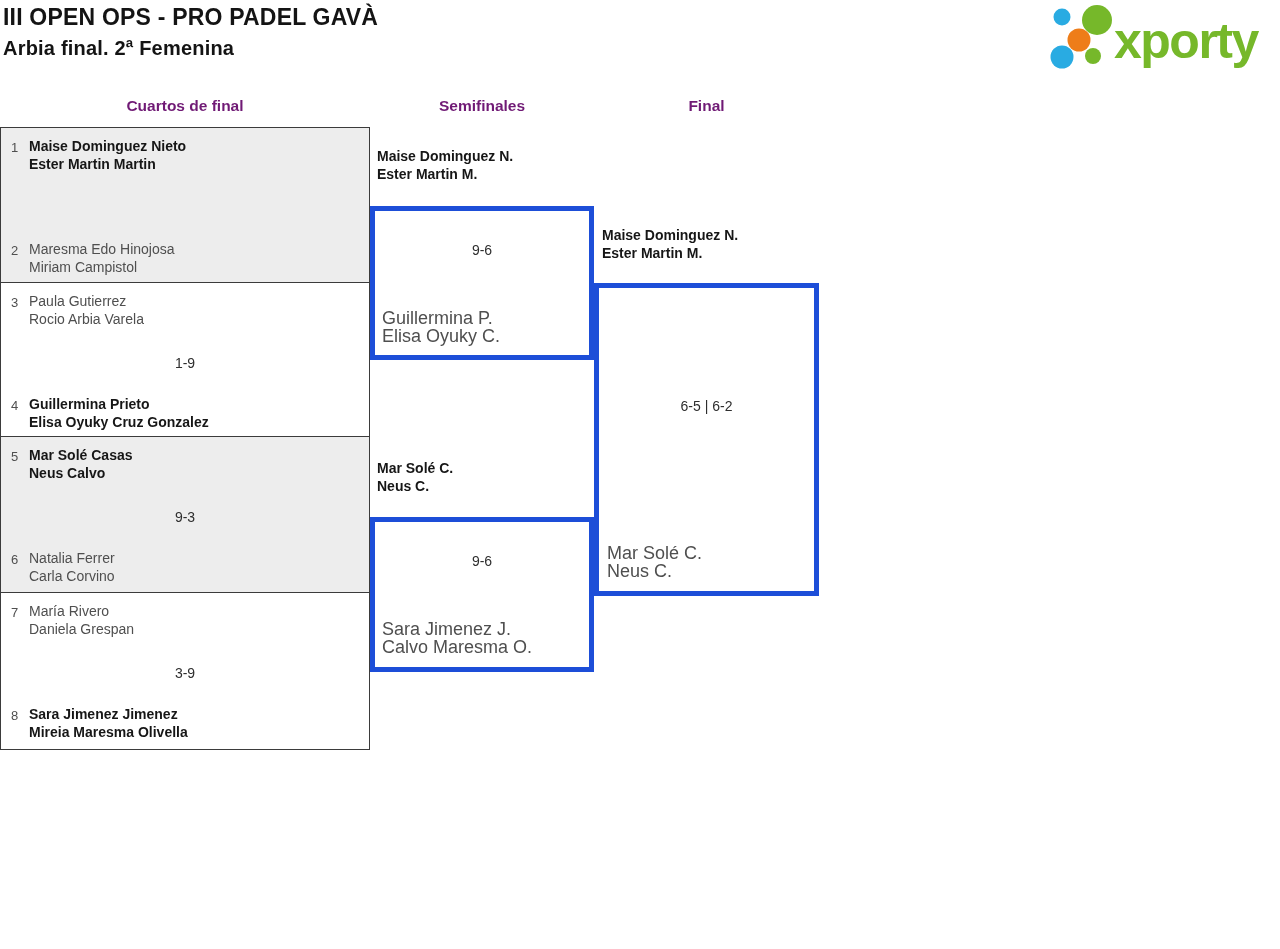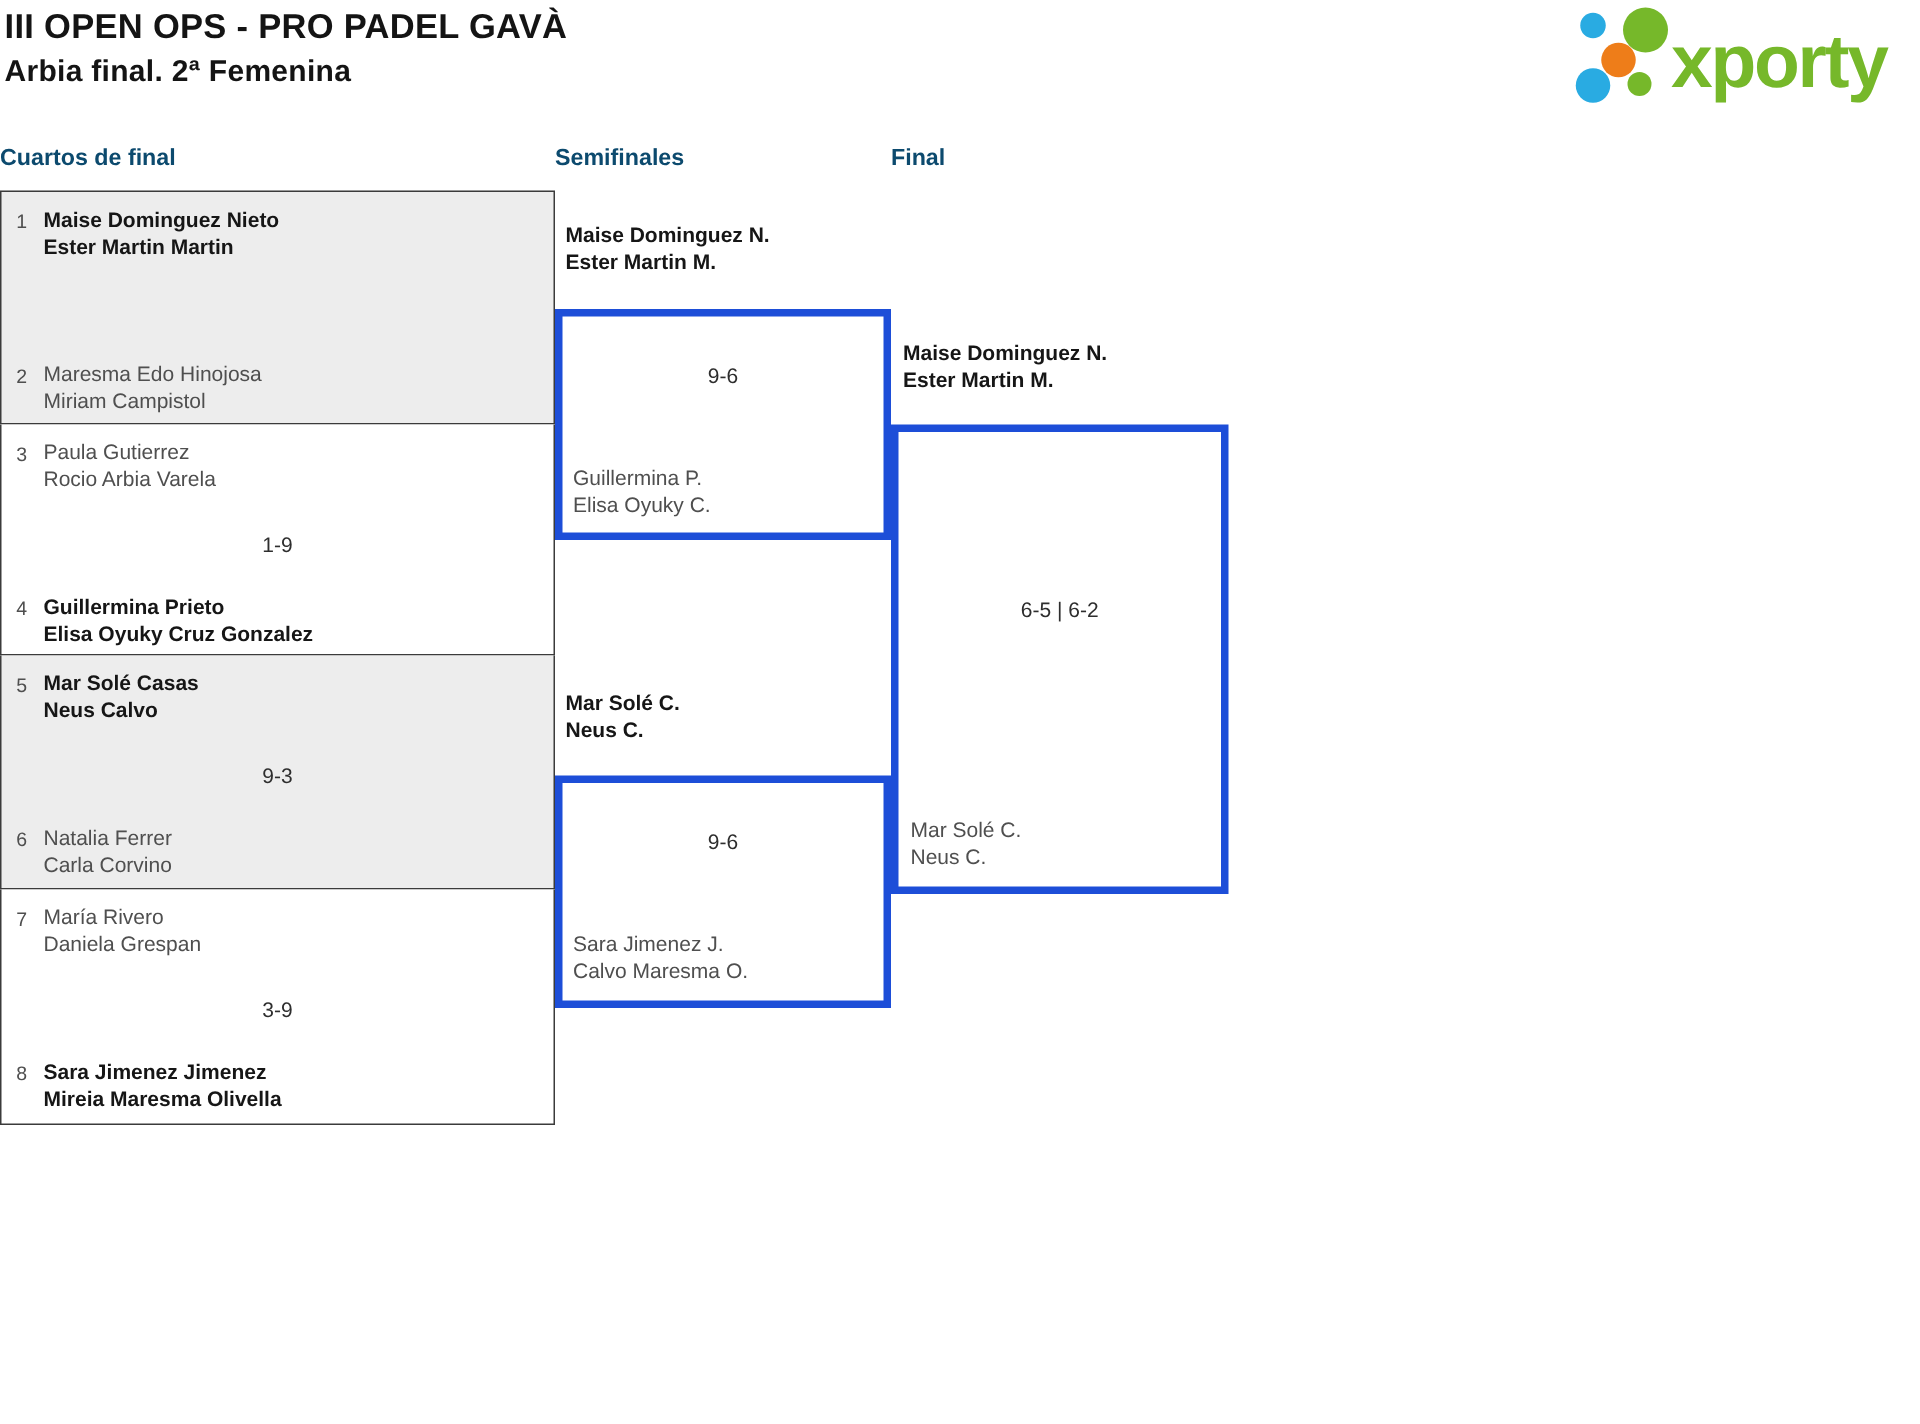--- a/index.html
+++ b/index.html
@@ -17,21 +17,21 @@
   }
   .subtitle {
     position:absolute; left:3px; top:37px;
     font-size:20px; font-weight:700; color:#141414; letter-spacing:0.2px;
   }
   .logo { position:absolute; left:1048px; top:2px; width:228px; height:70px; cursor:pointer; }
 
   
   .col-header {
     position:absolute; top:97px; height:20px;
-    font-size:15.5px; font-weight:700; color:#0c4a6e; 
+    font-size:15.5px; font-weight:700; color:#701a75; text-align:center;
   }
   .col-header.c1 { left:0;     width:370px; }
   .col-header.c2 { left:370px; width:224px; }
   .col-header.c3 { left:594px; width:225px; }
 
   
   .match-block {
     position:absolute; left:0; width:370px; box-sizing:border-box;
     border:1px solid #3b3b3b; background:#ffffff;
   }
@@ -58,21 +58,21 @@
     position:absolute; font-size:14px; line-height:18px;
     font-weight:700; color:#161616;
   }
   .sf-box, .final-box {
     position:absolute; box-sizing:border-box;
     border:5px solid #1d4ed8; background:transparent;
   }
   .sf-box { left:370px; width:224px; }
   .sf-box .score { top:31px; }
   .loser-label {
-    position:absolute; font-size:14px; line-height:18px; color:#4f4f4f;
+    position:absolute; font-size:18px; line-height:18px; color:#4f4f4f;
   }
   .sf-box .loser-label { left:7px; top:98px; }
 
   .final-box { left:594px; top:283px; width:225px; height:313px; }
   .final-box .score { top:110px; }
   .final-box .loser-label { left:8px; top:256px; }
 </style>
 </head>
 <body>
 

